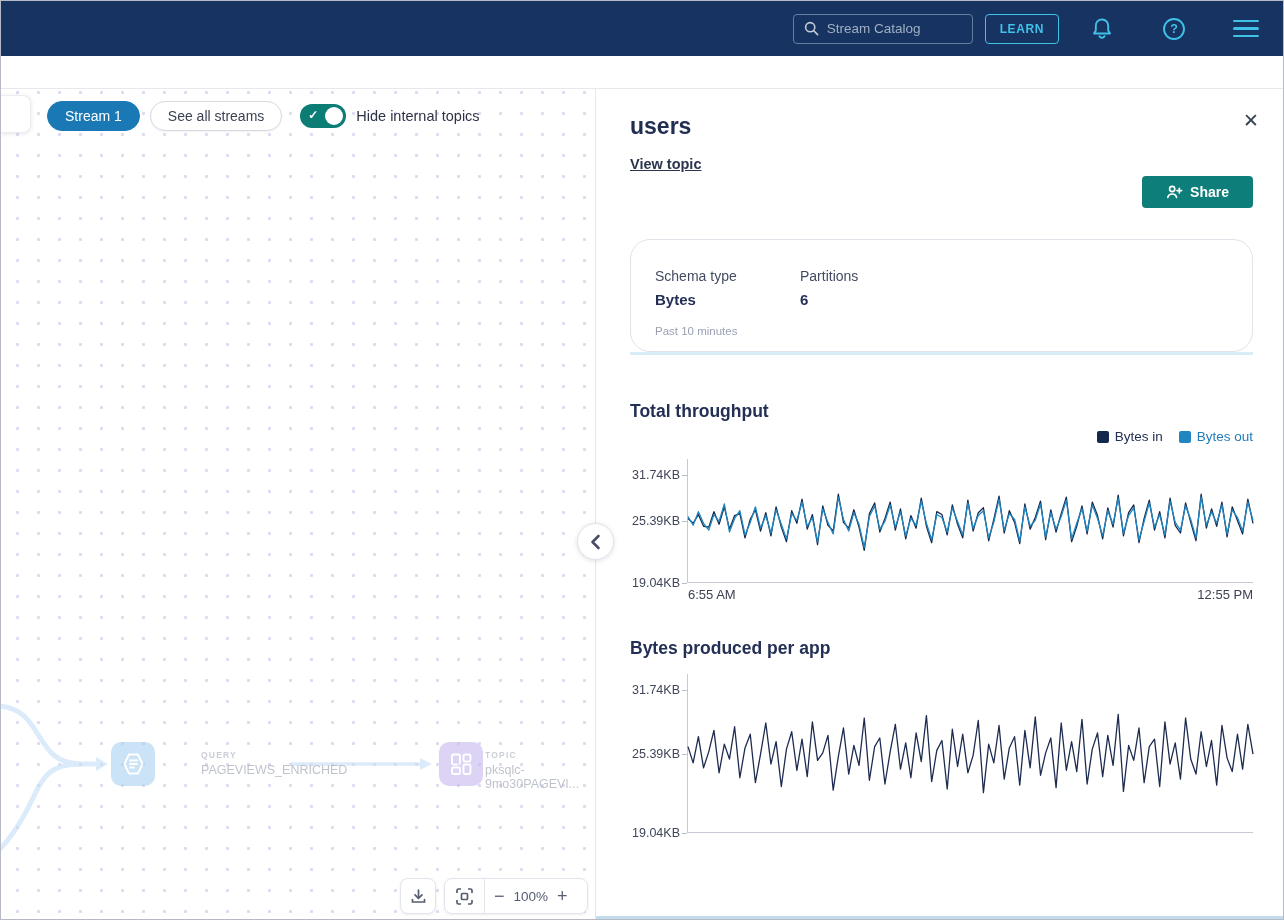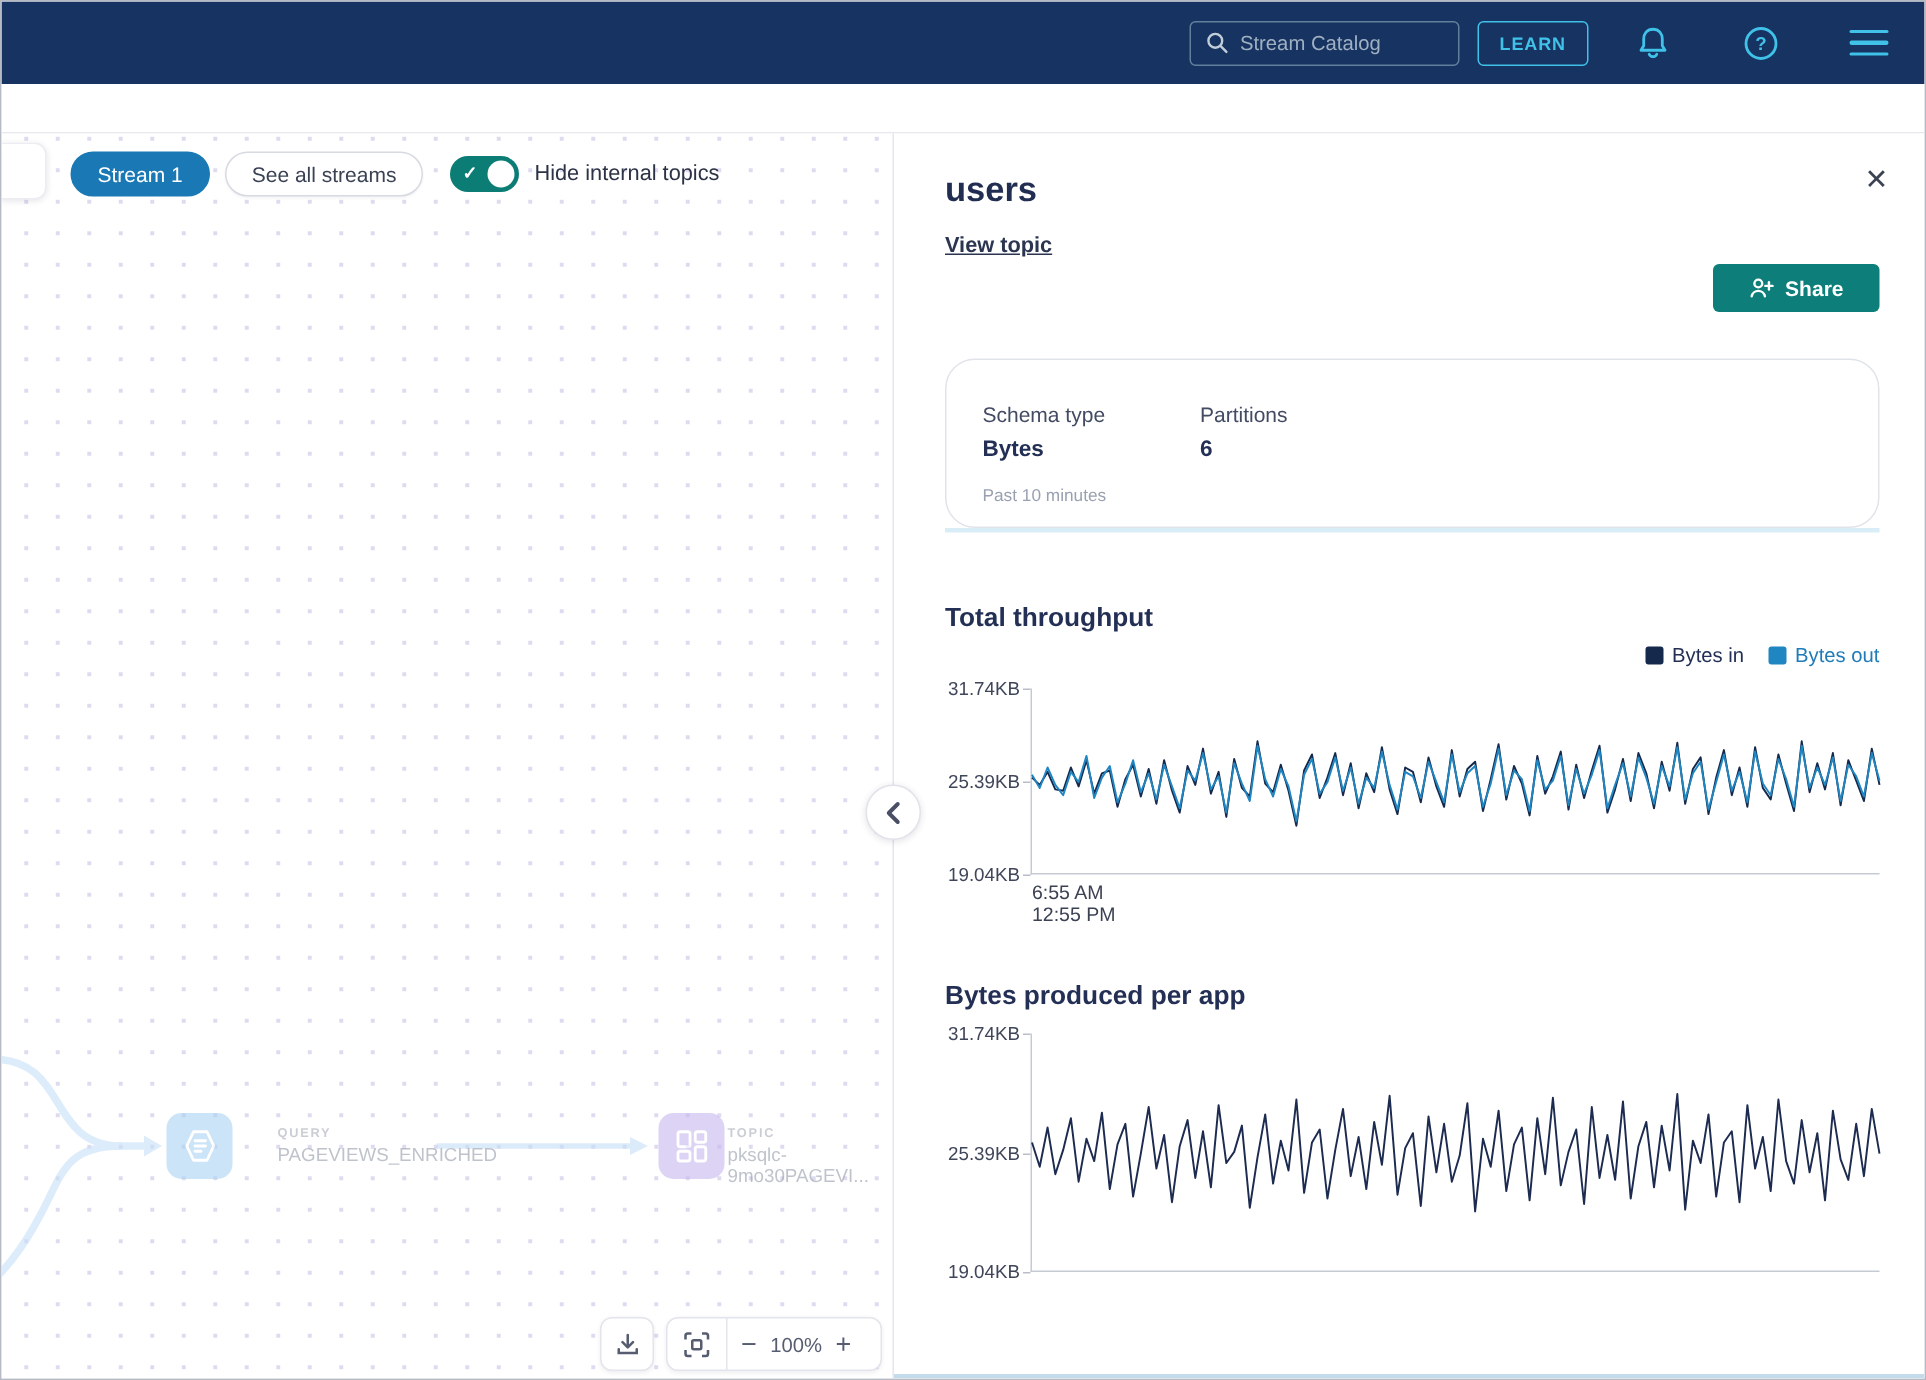--- a/index.html
+++ b/index.html
@@ -52,21 +52,21 @@
   .toggle-label { margin-left:10px; font-size:14.5px; color:#2c3346; }
 
   .graph { position:absolute; inset:0; opacity:.6; }
   .node { position:absolute; width:44px; height:44px; border-radius:10px;
           display:flex; align-items:center; justify-content:center; }
   .node-query { left:110px; top:653px; background:#a9d2f2; }
   .node-topic { left:438px; top:653px; background:#c7b7f0; }
   .node-labels { position:absolute; }
   .node-type { font-size:8.5px; letter-spacing:1.2px; color:#a7adb8; font-weight:bold; }
   .node-name { font-size:12.5px; color:#949caa; margin-top:3px; }
-  .labels-query { left:184px; top:661px; }
+  .labels-query { left:200px; top:661px; }
   .labels-topic { left:484px; top:661px; }
 
   .canvas-bottom { position:absolute; left:399px; top:789px; display:flex; }
   .cbtn { background:#fff; border:1px solid #e4e5ec; border-radius:8px; height:36px;
           box-shadow:0 1px 3px rgba(40,40,80,.08); display:flex; align-items:center; }
   .download-btn { width:36px; justify-content:center; cursor:pointer; }
   .zoom-group { margin-left:8px; padding:0 10px; }
   .zoom-group .seg { display:flex; align-items:center; }
   .fit-btn { cursor:pointer; display:flex; align-items:center; padding-right:10px; }
   .vdiv { width:1px; height:36px; background:#e4e5ec; }
@@ -115,28 +115,28 @@
   .legend { display:flex; justify-content:flex-end; gap:16px; margin-top:7px; font-size:13.5px; }
   .legend-item { display:flex; align-items:center; gap:6px; }
   .swatch { width:12px; height:12px; border-radius:2px; }
   .swatch-in { background:#15294d; } .legend-in { color:#232f55; }
   .swatch-out { background:#1f86c2; } .legend-out { color:#1f7cb8; }
 
   .chart { margin-top:15px; }
   .chart-row { display:flex; }
   .y-labels { width:57px; position:relative; flex:0 0 auto; }
   .y-labels span { position:absolute; right:7px; font-size:12.5px; color:#40465a; transform:translateY(-50%); }
-  .yl-0 { top:0; } .yl-1 { top:50%; } .yl-2 { top:100%; }
+  .yl-0 { top:16px; } .yl-1 { top:50%; } .yl-2 { top:100%; }
   .y-labels span::after { content:''; position:absolute; right:-7px; top:50%; width:5px; height:1px;
                           background:#b9bec8; }
   .plot { flex:1; border-left:1px solid #c6cbd3; border-bottom:1px solid #c6cbd3; position:relative; }
   .plot-1 { height:124px; } .plot-2 { height:159px; }
   .plot svg { position:absolute; inset:0; width:100%; height:100%; display:block; overflow:visible; }
   .x-labels { display:flex; justify-content:space-between; margin-left:58px; margin-top:4px;
-              font-size:13px; color:#3c4254;flex-direction:column; }
+              font-size:13px; color:#3c4254; }
   .panel-bottom-line { position:absolute; left:0; right:0; bottom:0; height:3px; background:#c3dcec; }
 </style>
 </head>
 <body>
 
 <div class="app">
 
   <header class="navbar">
     <div class="nav-right">
       <div class="search-box">

